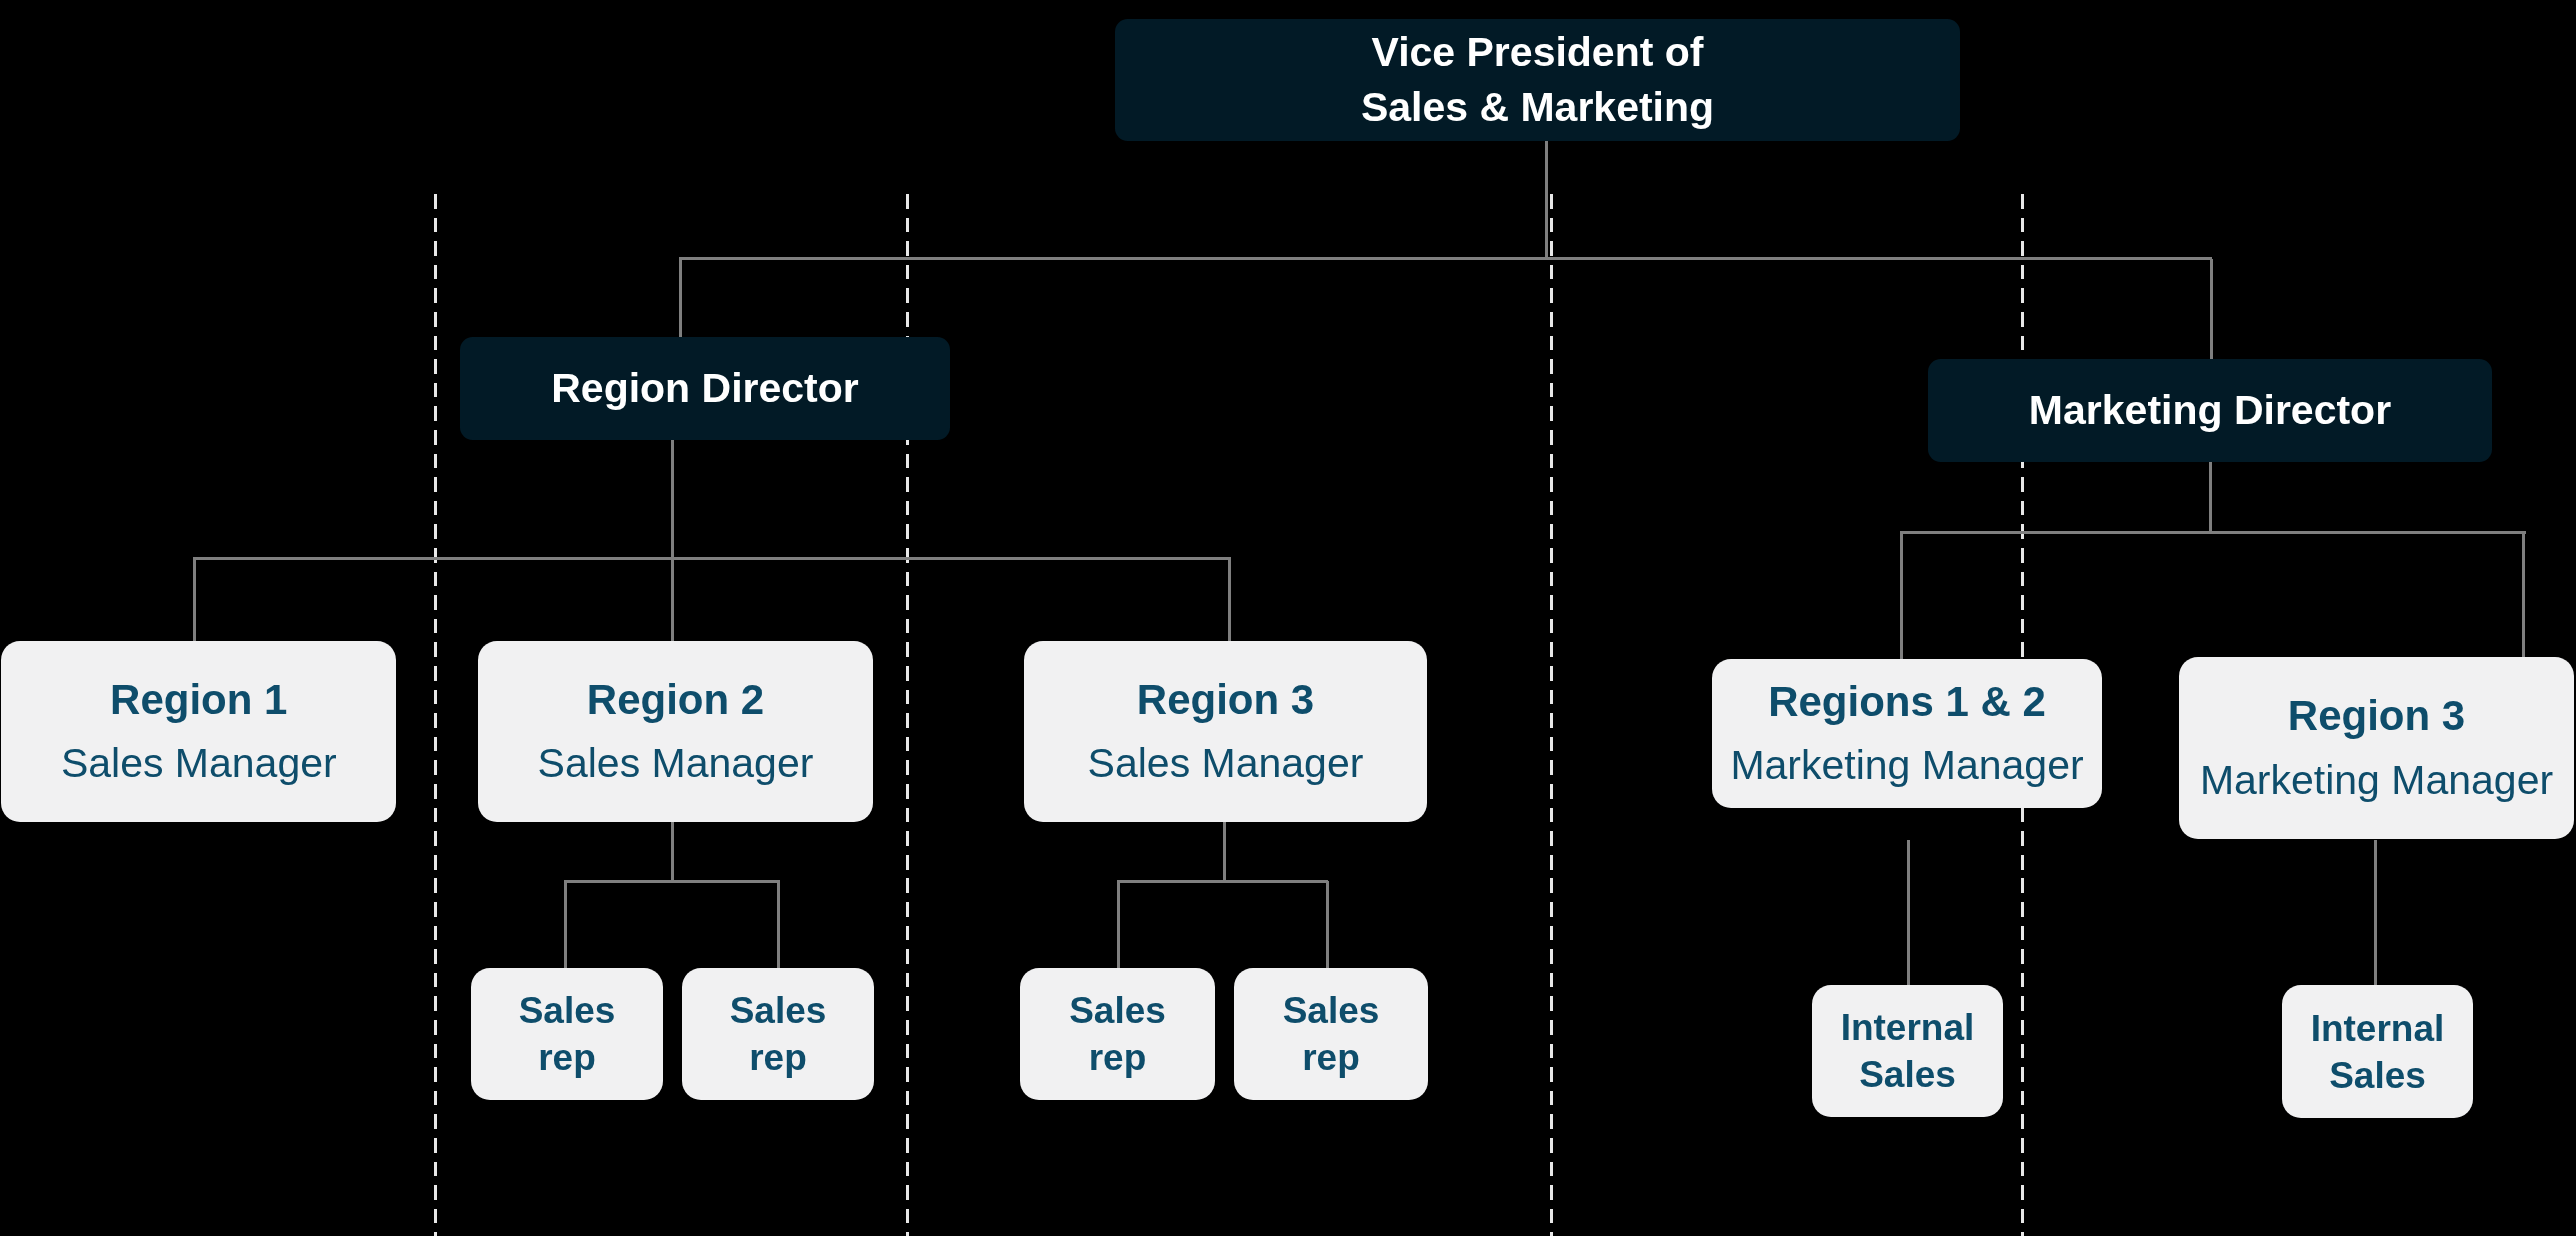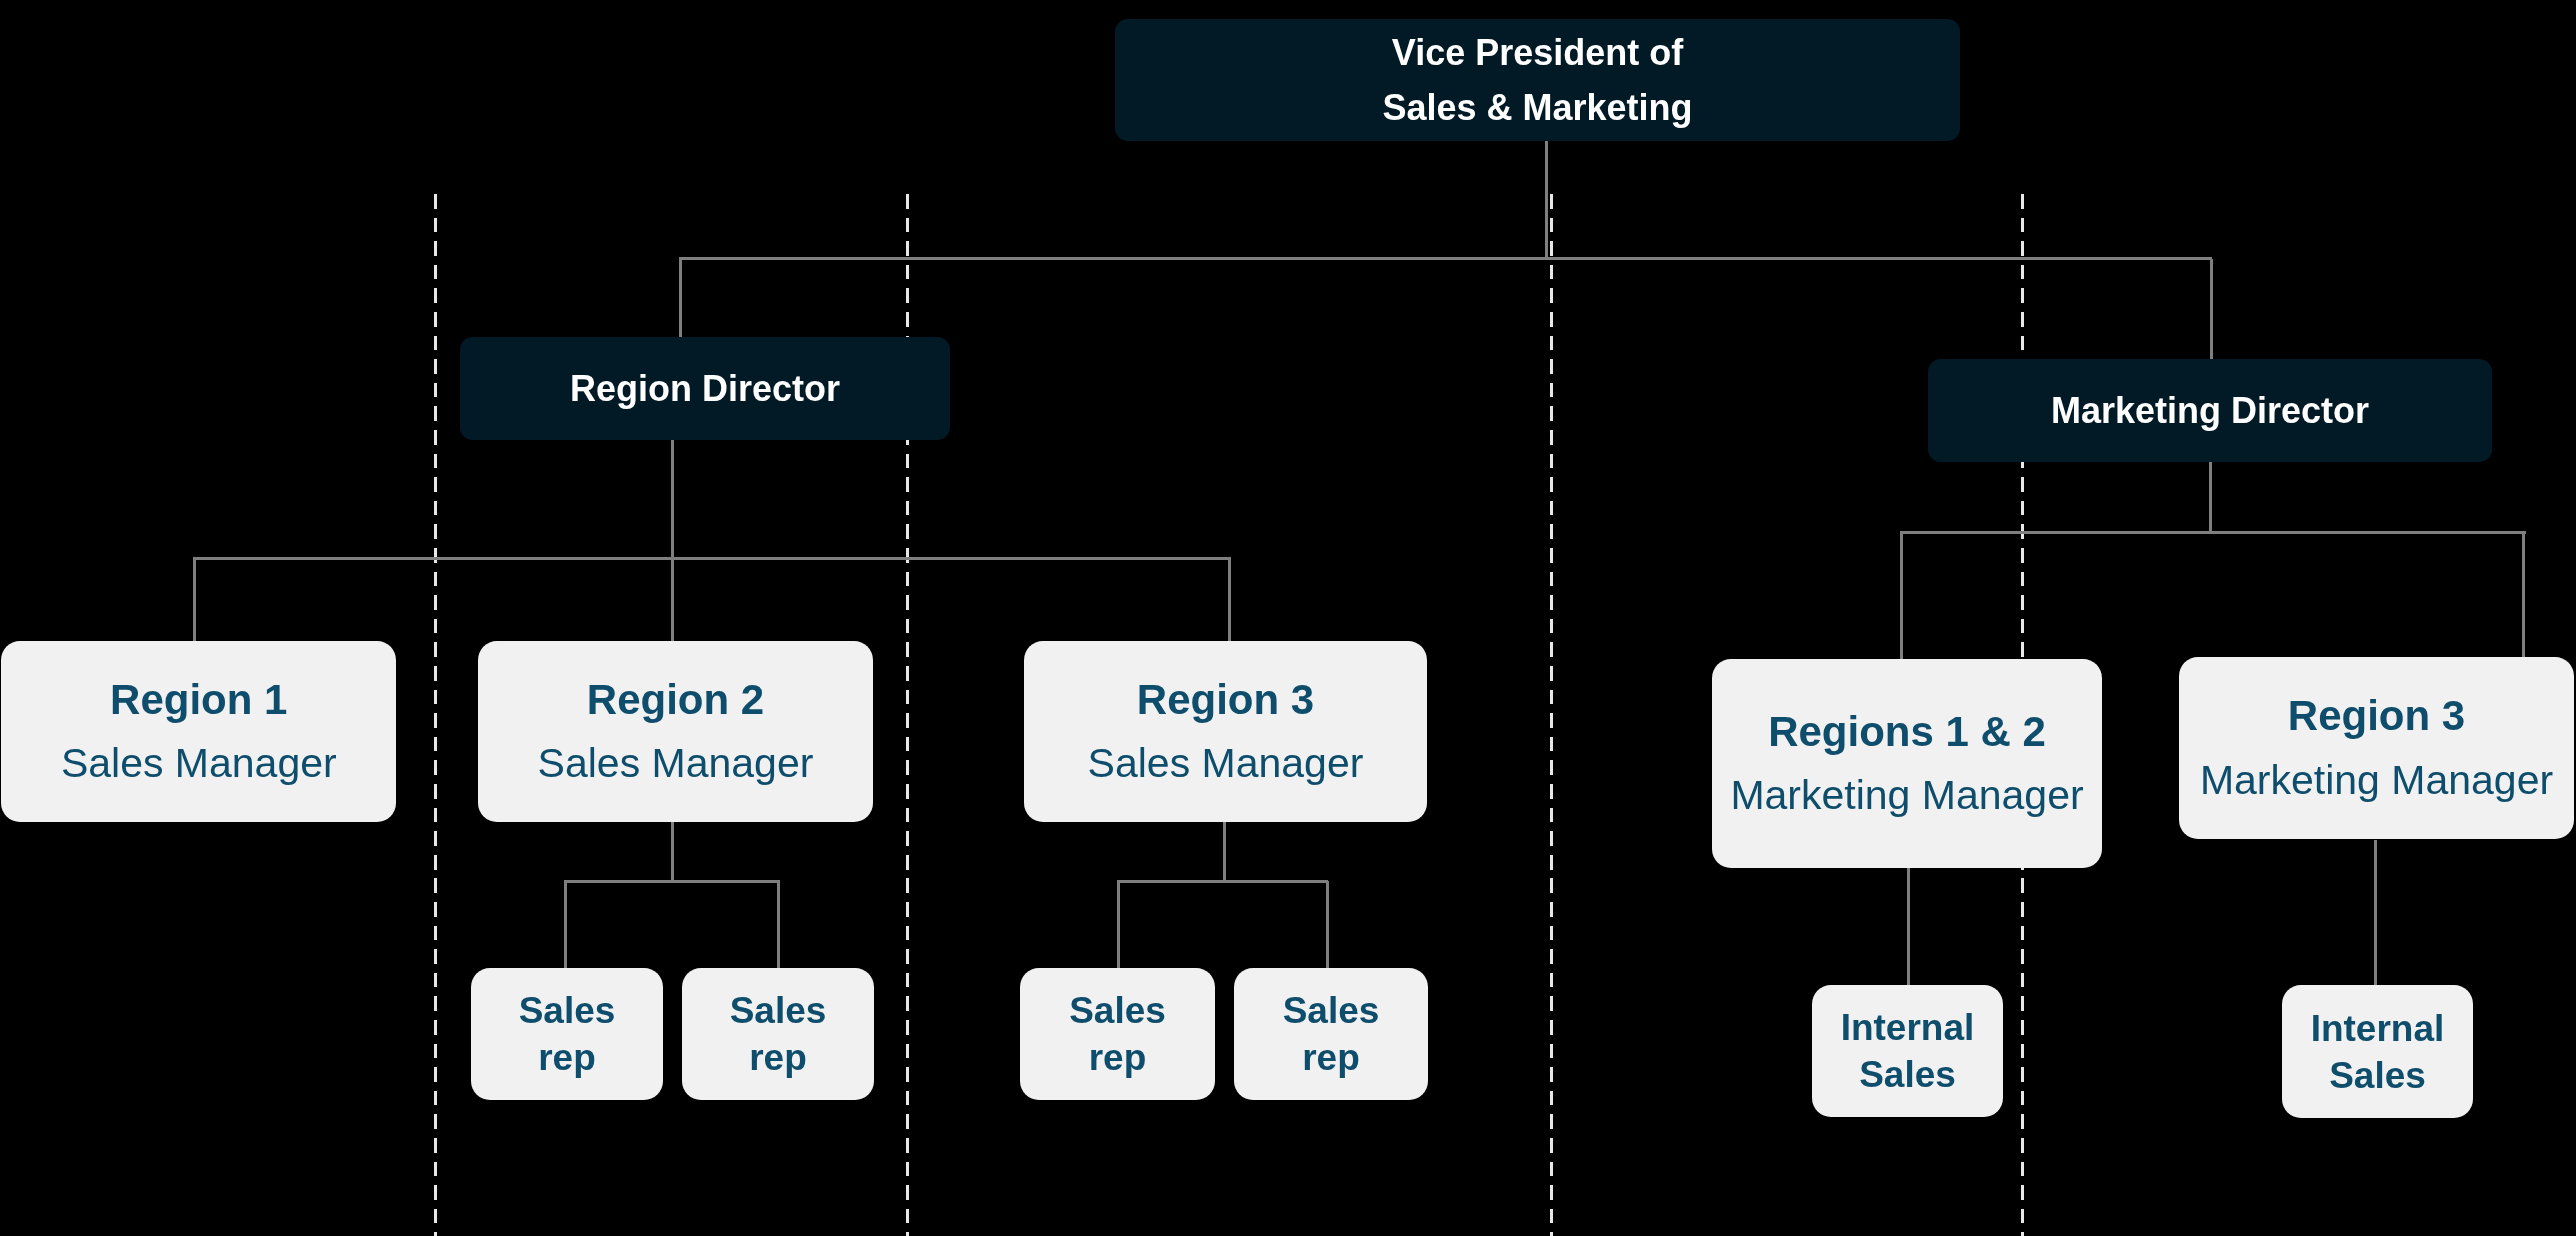--- a/index.html
+++ b/index.html
@@ -38,21 +38,21 @@
     align-items: center;
     justify-content: center;
     text-align: center;
   }
   .node.executive {
     background: #021a26;
     border-radius: 12.7px;
   }
   .node.executive .title-line {
     color: #ffffff;
-    font-size: 36px;
+    font-size: 41px;
     font-weight: bold;
     line-height: 55px;
     white-space: nowrap;
   }
   .node.manager, .node.staff {
     background: #f1f1f2;
     border-radius: 19px;
   }
   .node.manager .title-line {
     color: #0e4d6b;
@@ -126,21 +126,21 @@
         <div class="subtitle">Sales Manager</div>
       </div>
       <div class="node manager" style="left: 478px; top: 641px; width: 395px; height: 181px;">
         <div class="title-line">Region 2</div>
         <div class="subtitle">Sales Manager</div>
       </div>
       <div class="node manager" style="left: 1024px; top: 641px; width: 403px; height: 181px;">
         <div class="title-line">Region 3</div>
         <div class="subtitle">Sales Manager</div>
       </div>
-      <div class="node manager" style="left: 1712px; top: 659px; width: 390px; height: 209px;">
+      <div class="node manager" style="left: 1712px; top: 659px; width: 390px; height: 149px;">
         <div class="title-line">Regions 1 &amp; 2</div>
         <div class="subtitle">Marketing Manager</div>
       </div>
       <div class="node manager" style="left: 2179px; top: 657px; width: 395px; height: 182px;">
         <div class="title-line">Region 3</div>
         <div class="subtitle">Marketing Manager</div>
       </div>
       <div class="node staff" style="left: 471px; top: 968px; width: 192px; height: 132px;">
         <div class="title-line">Sales</div>
         <div class="title-line">rep</div>

